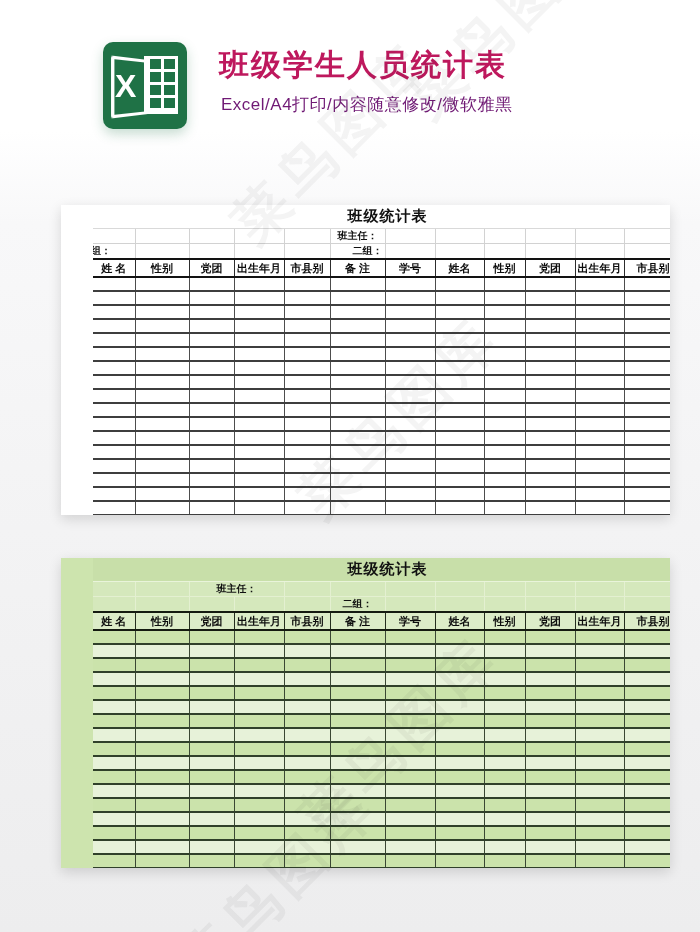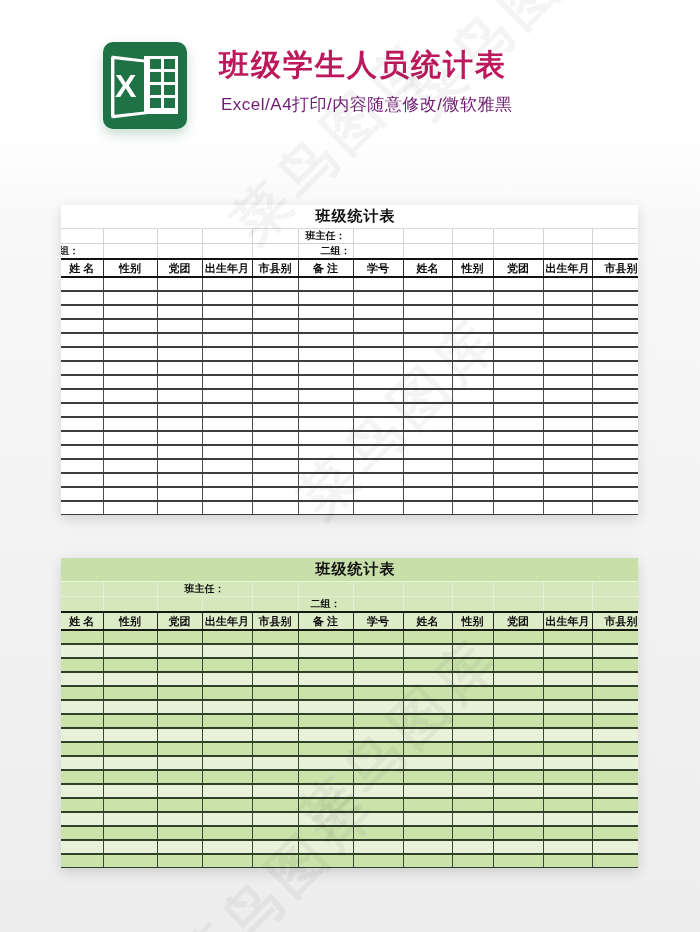--- a/index.html
+++ b/index.html
@@ -19,21 +19,21 @@
        repeating-linear-gradient(0deg,#fff 0 3px,rgba(0,0,0,0) 3px 13px),
        repeating-linear-gradient(90deg,#fff 0 3px,rgba(0,0,0,0) 3px 14px);}
   .page-title{position:absolute;left:219px;top:48px;margin:0;font-size:30px;line-height:34px;
               font-weight:700;color:#be185d;letter-spacing:2px;}
   .page-subtitle{position:absolute;left:221px;top:93px;margin:0;font-size:17px;color:#701a75;letter-spacing:.5px;}
   
   .wm{position:absolute;font-size:56px;font-weight:700;color:rgba(40,40,40,0.05);
       transform:rotate(-45deg);letter-spacing:8px;white-space:nowrap;pointer-events:none;z-index:5;}
   
   .card{position:absolute;left:61px;width:577px;height:310px;overflow:hidden;
-        box-shadow:0 4px 12px rgba(0,0,0,.14);}
+        box-shadow:0 4px 12px rgba(0,0,0,.14);padding-left:32px;}
   .card-white{top:205px;background:#ffffff;}
   .card-green{top:558px;background:#cde4ae;}
   
   table.sheet{border-collapse:collapse;table-layout:fixed;width:589px;height:310px;}
   table.sheet td,table.sheet th{padding:0;overflow:hidden;white-space:nowrap;}
   .r-title td{height:23px;font-size:15px;font-weight:700;text-align:center;color:#111;letter-spacing:1px;}
   .r-info td{height:14px;font-size:10px;font-weight:700;color:#111;}
   .r-info td span{padding:0 2px;display:inline-block;}
   .r-info td span.clip-left{margin-left:-14px;}
   .r-head th{height:16px;font-size:11px;font-weight:700;color:#0d0d0d;text-align:center;}

